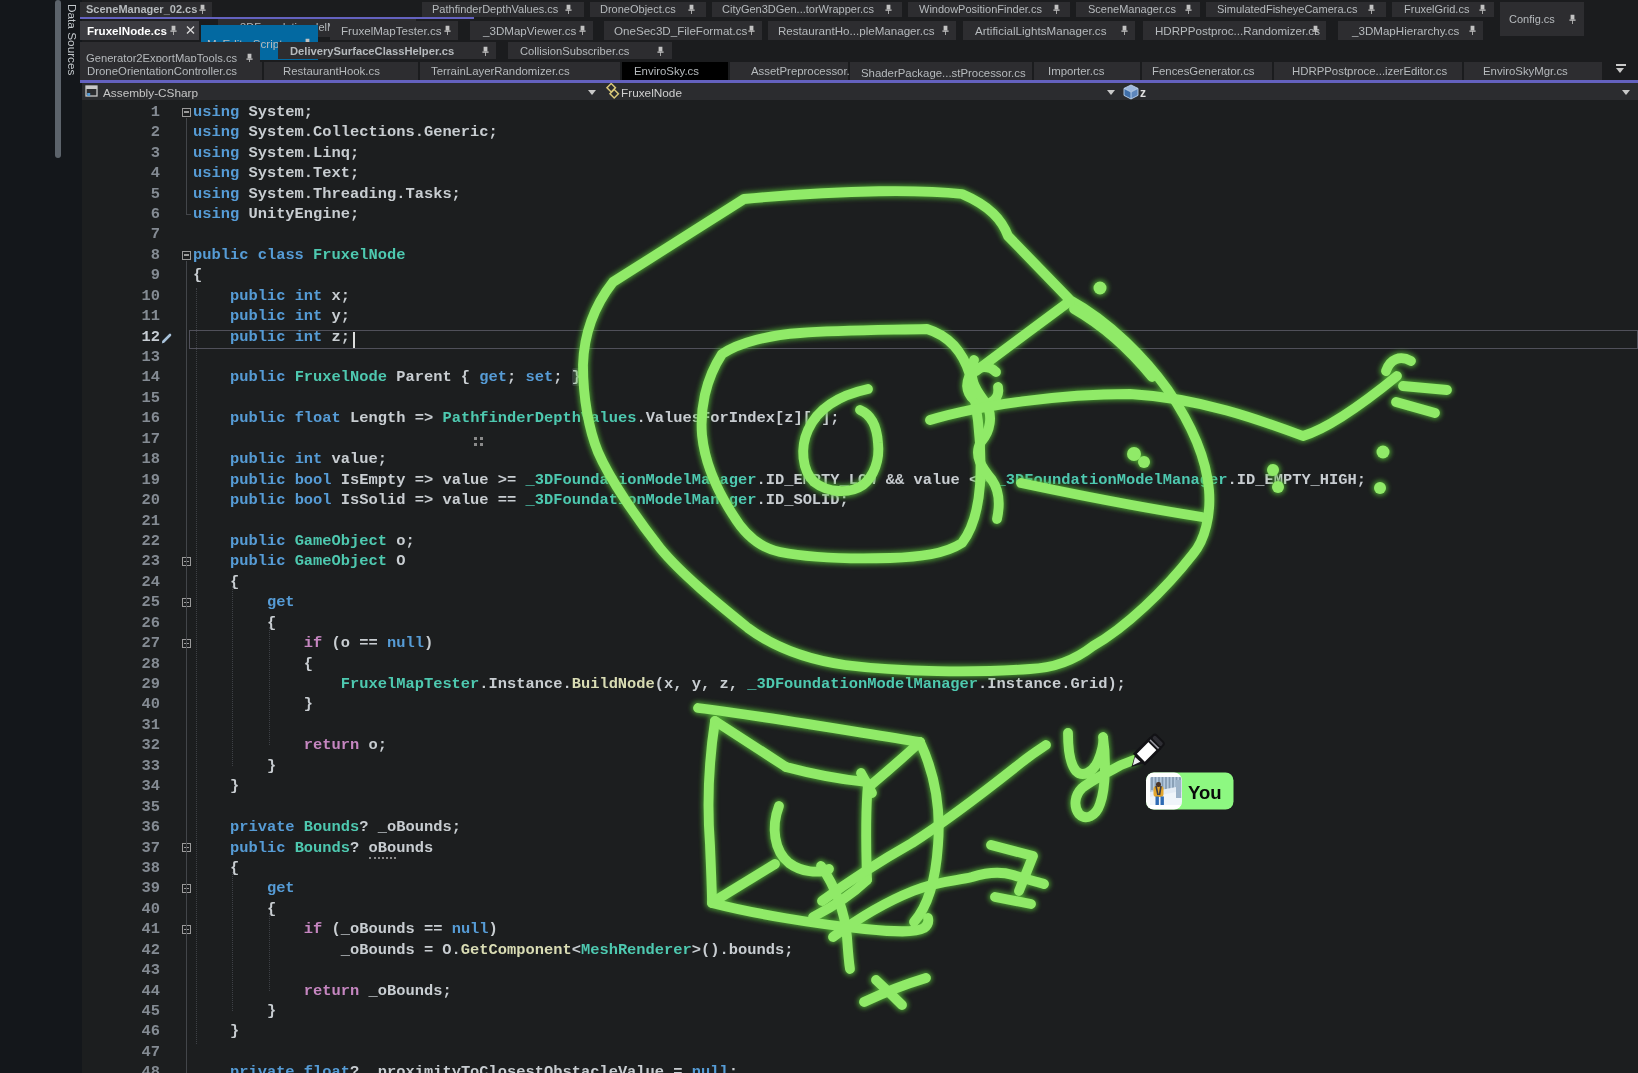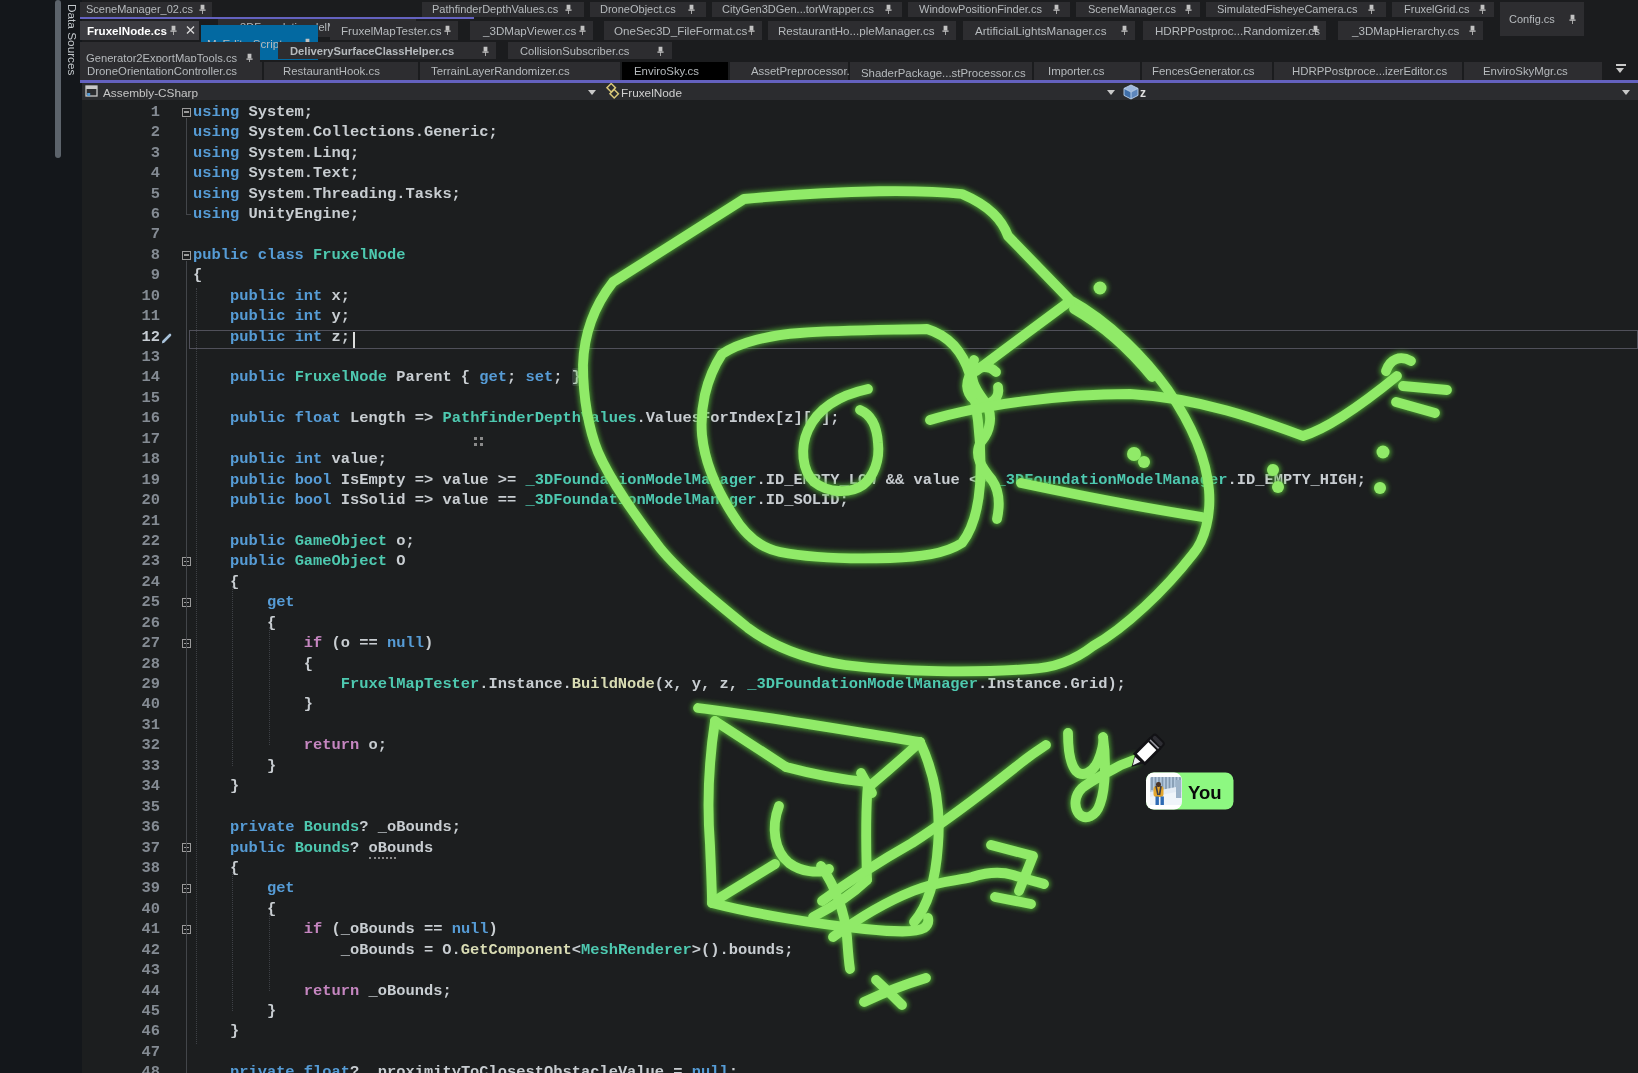--- a/index.html
+++ b/index.html
@@ -9,21 +9,21 @@
 pre{font-family:"Liberation Mono",monospace;font-weight:bold;font-size:15.4px;line-height:20.43px;letter-spacing:0}
 .k{color:#569cd6}.c{color:#c586c0}.t{color:#4ec9b0}.m{color:#d9dcb4}.n{color:#b5cea8}
 </style></head><body>
 
 <div class="abs" style="left:0;top:0;width:1638px;height:1073px;background:#1c1e1f"></div>
 <div class="abs" style="left:0;top:0;width:82px;height:1073px;background:#14171b"></div>
 <div class="abs" style="left:55px;top:0;width:6px;height:158px;background:#5c636b;border-radius:3px"></div>
 <div class="abs" style="left:62px;top:4px;width:17px;height:120px;color:#c3c8cc;font-size:11.8px;writing-mode:vertical-rl">Data Sources</div>
 <div class="abs" style="left:82px;top:0;width:1556px;height:84px;background:#1b1c1e"></div>
 <div class="tab" style="left:80px;top:1.5px;width:132px;height:15.8px;background:#2d2d30">
-    <span class="tabtxt" style="left:6px;color:#b6babd;font-size:11.0px;font-weight:normal">SceneManager_02.cs</span>
+    <span class="tabtxt" style="left:6px;color:#b6babd;font-size:11.0px;font-weight:bold">SceneManager_02.cs</span>
     <span class="pin" style="left:118px">
       <svg class="pin" width="9" height="11" viewBox="0 0 9 11">
         <path d="M2.6 1.2 L6.4 1.2 L6.4 5.8 L2.6 5.8 Z M1.4 6.0 L7.6 6.0 L7.6 7.2 L1.4 7.2 Z M4.1 7.2 L4.9 7.2 L4.9 10.4 L4.1 10.4 Z" fill="#c2c2c2"></path>
       </svg>
     </span>
   </div>
 <div class="tab" style="left:218px;top:17px;width:198px;height:20px;background:#2d2d30">
     <span class="tabtxt" style="left:16px;color:#b6babd;font-size:11.0px;font-weight:normal">_3DFoundatio...delManager.cs</span>
     <span class="pin" style="left:175px">
       <svg class="pin" width="9" height="11" viewBox="0 0 9 11">

